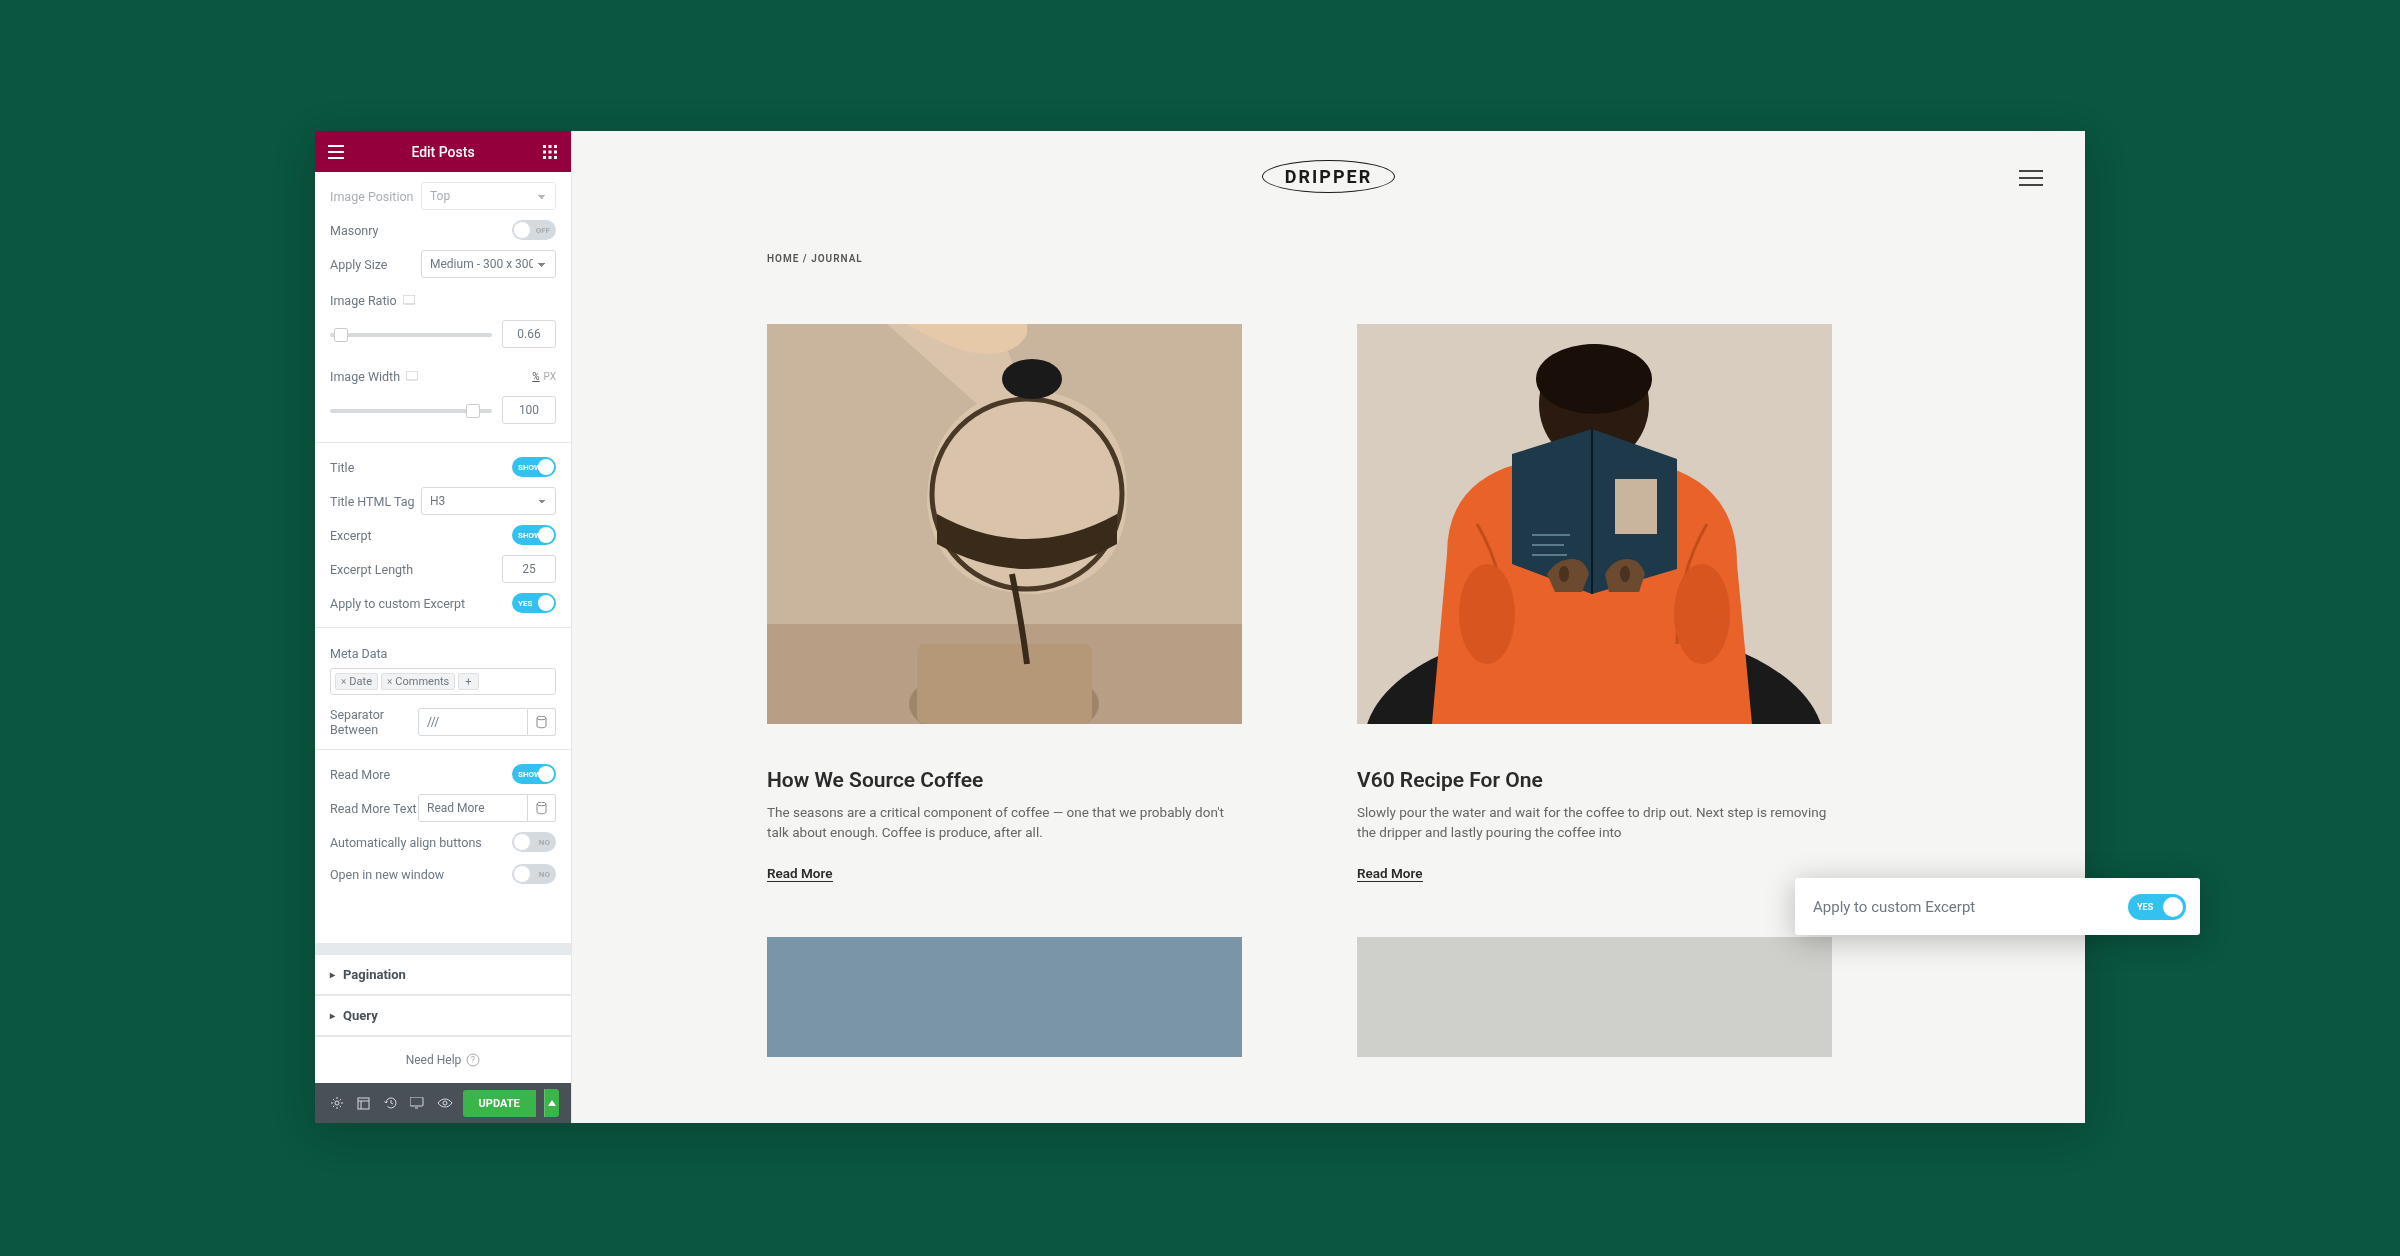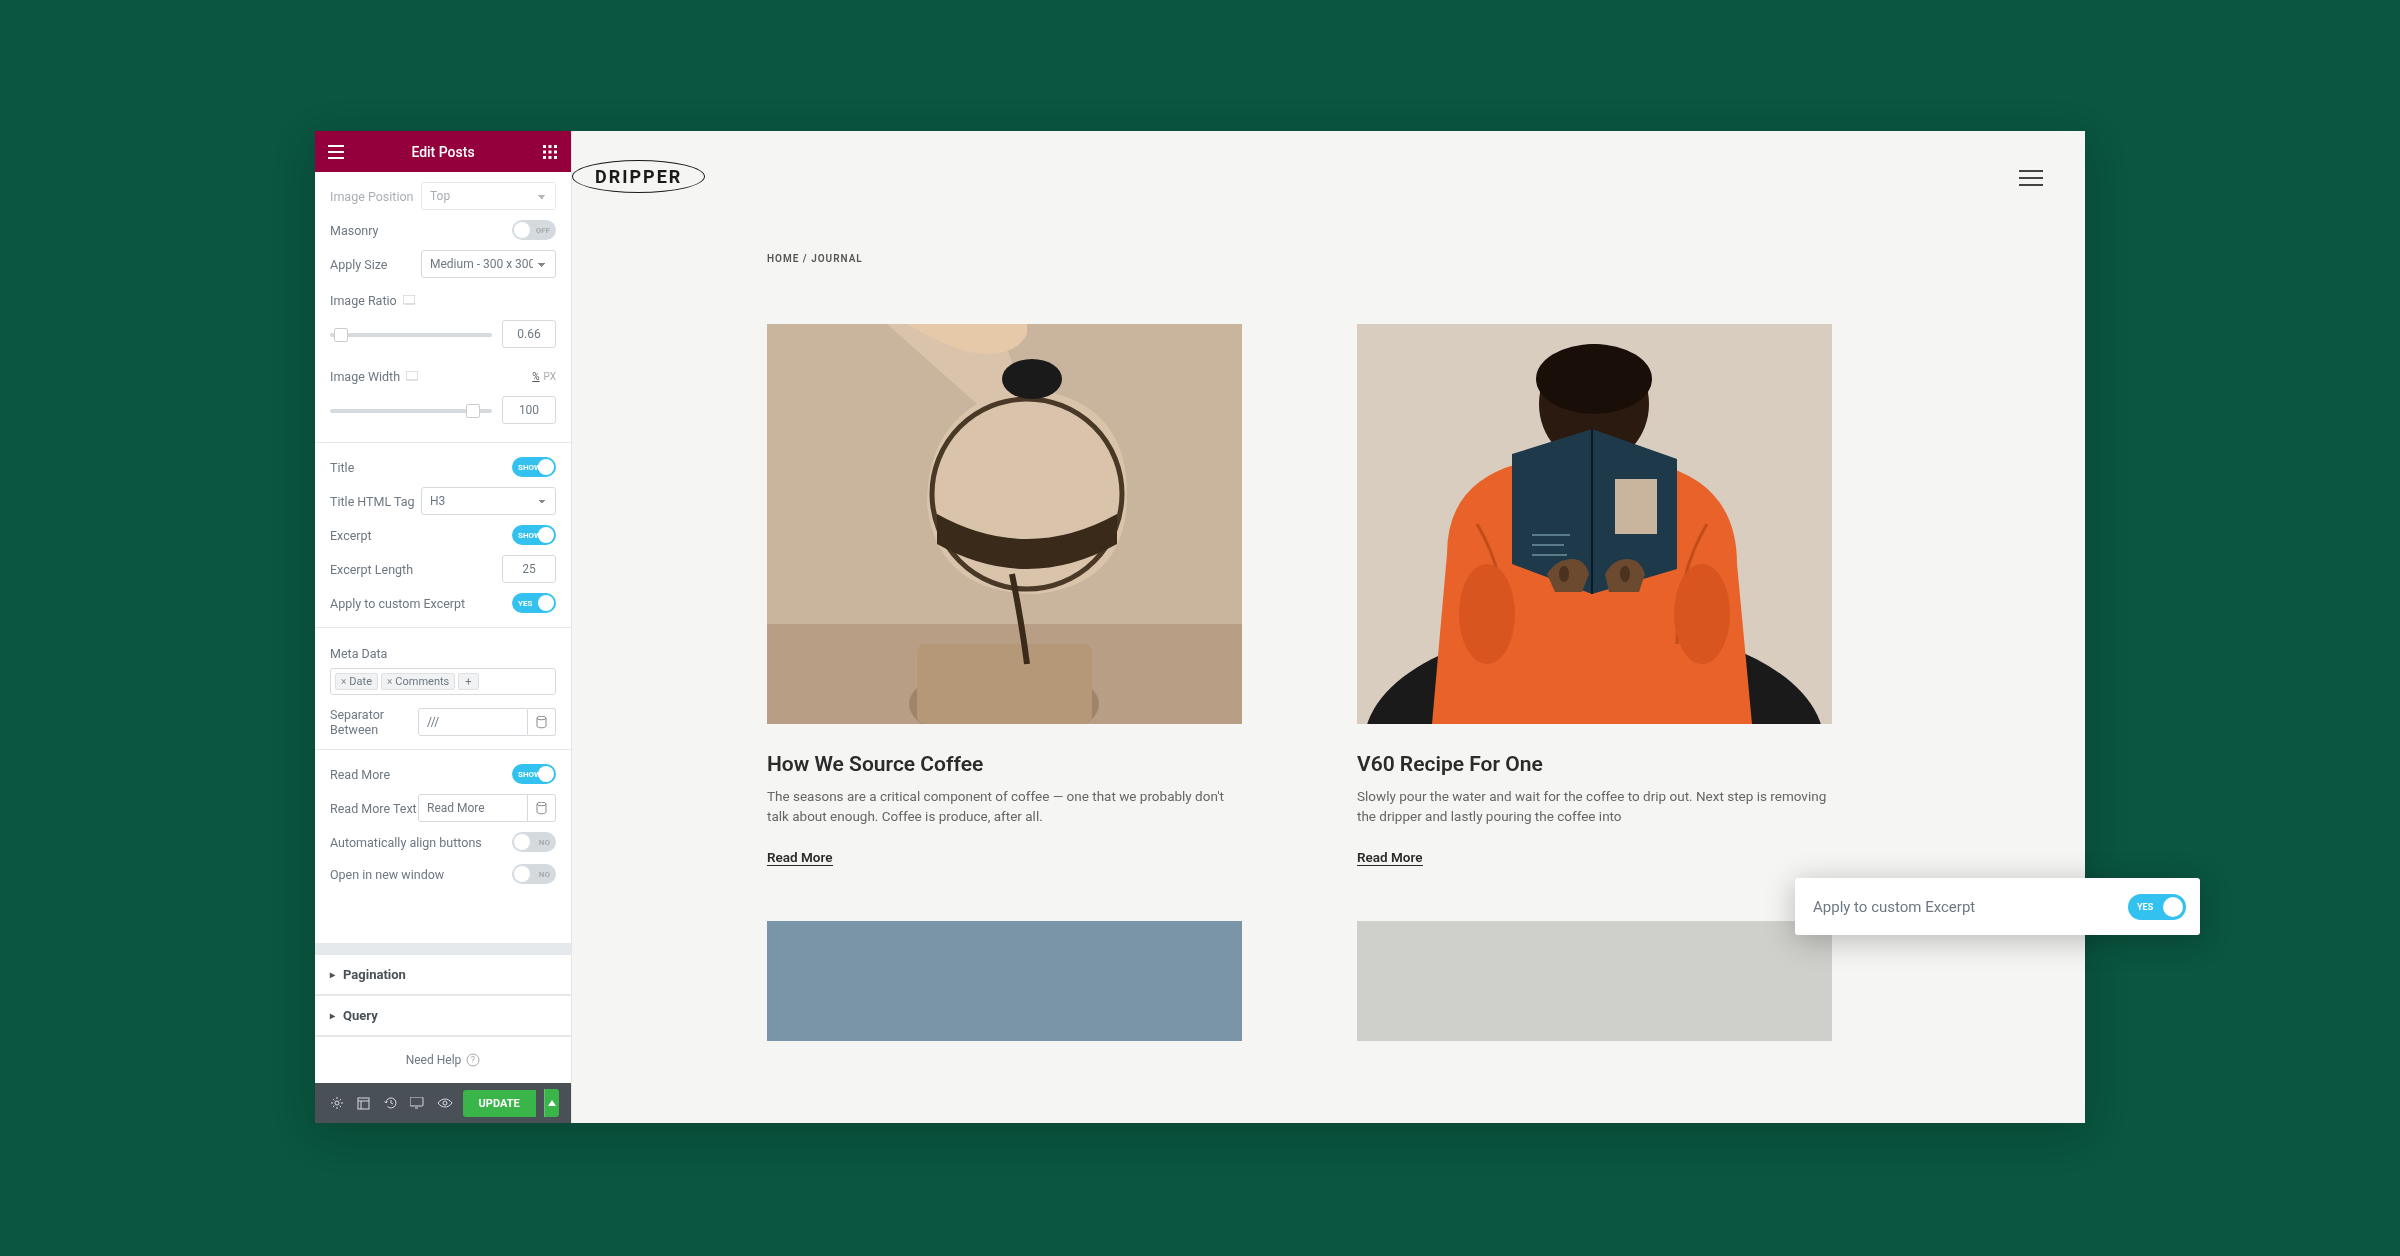--- a/index.html
+++ b/index.html
@@ -38,29 +38,29 @@
 .resp-ico{display:inline-flex;margin-left:6px;opacity:.5}
 .section-toggle{background:#fff;border-top:1px solid #e6e9ec;border-bottom:1px solid #e6e9ec;padding:12px 15px;font-size:13px;font-weight:700;color:#495157;display:flex;align-items:center;gap:8px;cursor:pointer}
 .section-toggle::before{content:"▸";font-size:10px}
 .help{text-align:right;padding:16px 0;font-size:12px;color:#6d7882;border-top:1px solid #e6e9ec;display:flex;align-items:center;justify-content:center;gap:5px}
 .footer{height:40px;background:#495157;display:flex;align-items:center;padding:0 12px;gap:8px}
 .footer .ficon{width:28px;height:28px;display:flex;align-items:center;justify-content:center;color:#d5dadf;cursor:pointer;font-size:14px}
 .footer .update{margin-left:auto;background:#39b54a;color:#fff;font-size:11px;font-weight:700;padding:7px 16px;border:none;border-radius:3px 0 0 3px;cursor:pointer}
 .footer .caret{background:#39b54a;color:#fff;width:22px;height:28px;border:none;border-left:1px solid rgba(255,255,255,.2);border-radius:0 3px 3px 0;cursor:pointer;display:flex;align-items:center;justify-content:center}
 .collapse{position:absolute;left:306px;top:487px;width:16px;height:48px;background:#fff;border:1px solid #e6e6e6;border-left:none;border-radius:0 4px 4px 0;display:flex;align-items:center;justify-content:center;color:#888;font-size:10px;cursor:pointer}
 .preview{flex:1;background:#f5f5f3;position:relative;overflow:hidden}
-.pv-header{height:90px;display:flex;align-items:center;justify-content:flex-start;position:relative}
+.pv-header{height:90px;display:flex;align-items:center;justify-content:center;position:relative}
 .logo{border:1.5px solid #1a1a1a;border-radius:50%/50%;padding:5px 22px;font-size:18px;font-weight:700;letter-spacing:2px;color:#1a1a1a}
 .hamburger{position:absolute;right:42px;top:34px;cursor:pointer}
 .hamburger div{width:24px;height:2px;background:#444;margin:5px 0}
 .crumb{font-size:10px;letter-spacing:1px;color:#555;padding:32px 0 0 195px;font-weight:600}
 .posts{display:flex;gap:115px;padding:60px 195px 0}
 .post{width:475px}
 .thumb{width:475px;height:400px;position:relative;overflow:hidden}
-.ptitle{font-size:21px;font-weight:600;color:#2b2b2b;margin-top:28px}
+.ptitle{font-size:21px;font-weight:600;color:#2b2b2b;margin-top:44px}
 .pex{font-size:13.5px;color:#666;margin-top:10px;line-height:1.5}
 .pread{font-size:13.5px;font-weight:600;color:#2b2b2b;margin-top:22px;border-bottom:1px solid #2b2b2b;display:inline-block;cursor:pointer}
 .posts2{display:flex;gap:115px;padding:55px 195px 0}
 .callout{position:absolute;left:1795px;top:878px;width:405px;height:57px;background:#fff;box-shadow:0 5px 30px rgba(0,0,0,.25);border-radius:3px;display:flex;align-items:center;justify-content:space-between;padding:0 14px 0 18px}
 .callout .clbl{font-size:15px;color:#6d7882}
 .callout .toggle{width:58px;height:26px;border-radius:15px}
 .callout .toggle .knob{width:20px;height:20px;top:3px;right:3px}
 </style>
 </head>
 <body>

